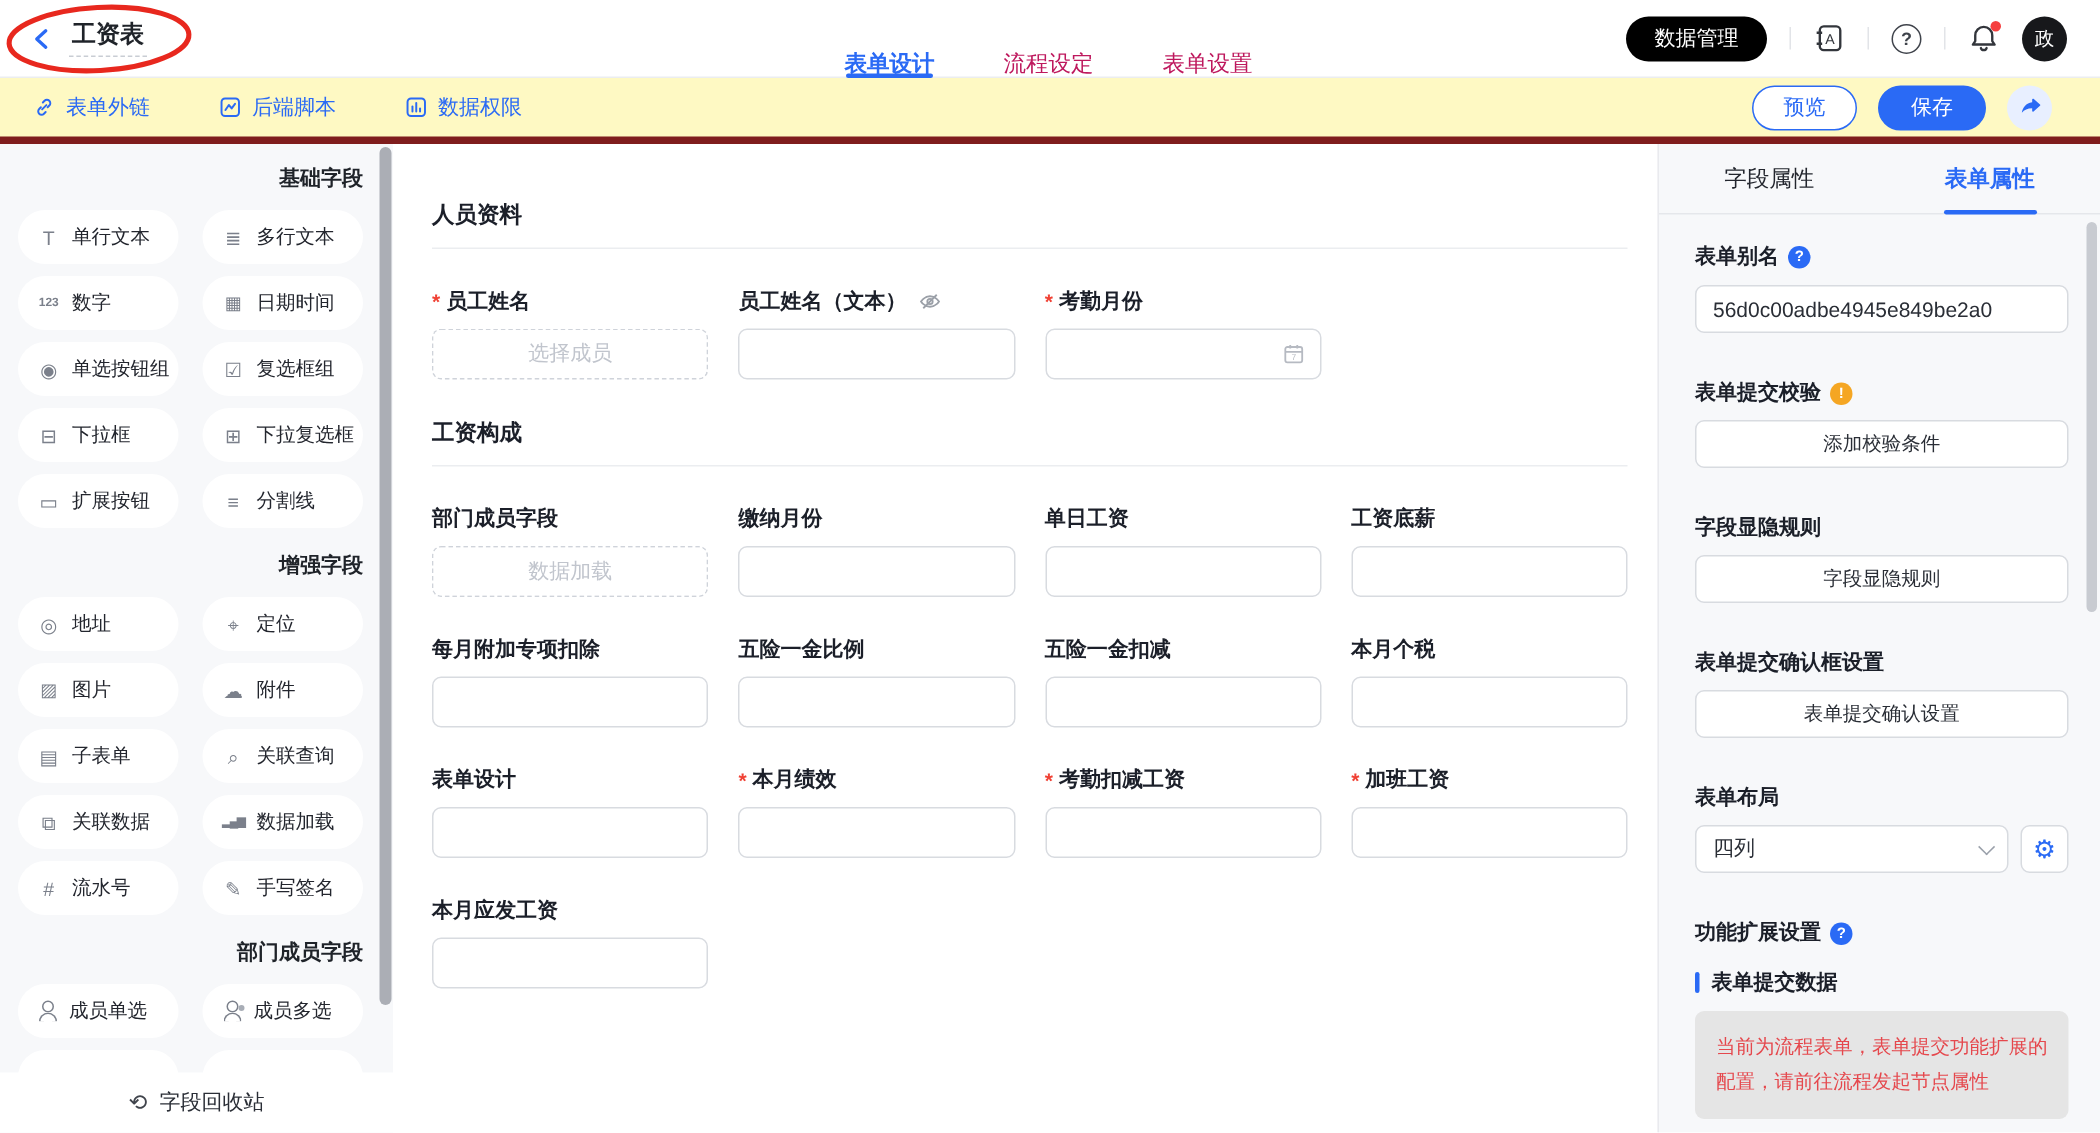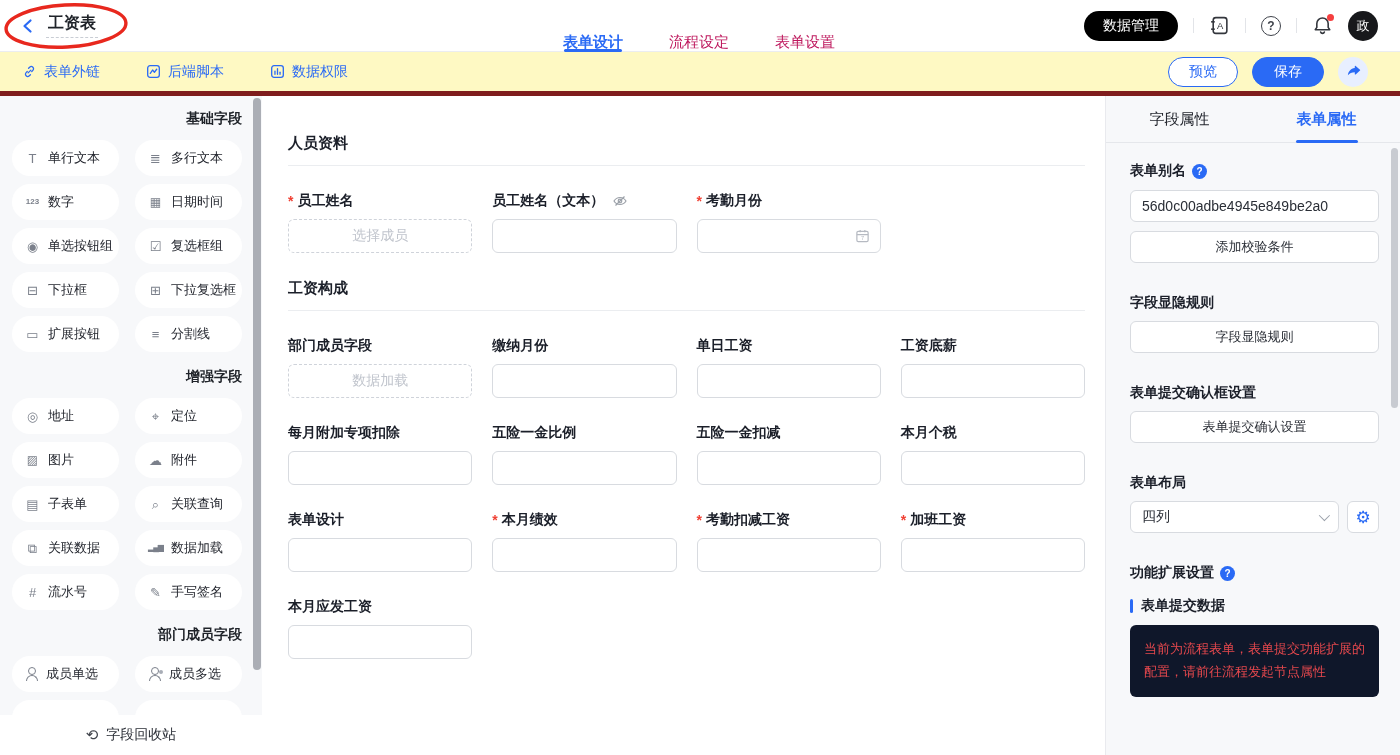--- a/index.html
+++ b/index.html
@@ -110,21 +110,21 @@
   .mt32 { margin-top:31px; }
   .p-select-row { margin-top:9px; display:flex; gap:8px; }
   .p-select { flex:1; height:32px; background:#fff; border:1px solid #d8dbe0; border-radius:6px;
     display:flex; align-items:center; padding:0 11px; font-size:14px; color:#2a2e36; cursor:pointer; }
   .chev { margin-left:auto; width:8px; height:8px; border-right:1.5px solid #9aa0aa;
     border-bottom:1.5px solid #9aa0aa; transform:rotate(45deg) translateY(-2px); }
   .gear-btn { width:32px; height:32px; background:#fff; border:1px solid #d8dbe0; border-radius:6px;
     color:#2a6af5; font-size:17px; line-height:1; cursor:pointer; display:flex; align-items:center; justify-content:center; }
   .p-sub { display:flex; align-items:center; gap:8px; font-size:14px; font-weight:700; color:#1b1f29; margin-top:15px; }
   .p-sub .bar { width:3px; height:14px; background:#2a6af5; border-radius:1.5px; }
-  .p-card { margin-top:10px; background:#0f172a; border-radius:6px; padding:13px 14px; }
+  .p-card { margin-top:10px; background:#e5e5e5; border-radius:6px; padding:13px 14px; }
   .warn-text { color:#e5484d; font-size:13px; line-height:1.75; }
   .panel-scrollthumb { position:absolute; right:2px; top:52px; width:7px; height:260px;
     background:#c8cbd1; border-radius:3.5px; cursor:pointer; }
 </style>
 </head>
 <body>
 
 <div class="header">
   <div class="back-group">
     <span class="back-ico hicon">
@@ -477,20 +477,24 @@
           <span>表单属性</span>
         </div>
     </div>
     <div class="panel-body">
       <div class="p-label">
         <span>表单别名</span>
         <span class="badge q">?</span>
       </div>
       <input class="p-input" value="56d0c00adbe4945e849be2a0" style="">
 
+      <div class="p-label mt32">
+        <span>表单提交校验</span>
+        <span class="badge w">!</span>
+      </div>
       <button class="p-btn">添加校验条件</button>
 
       <div class="p-label mt32">
           <span>字段显隐规则</span>
         </div>
       <button class="p-btn">字段显隐规则</button>
 
       <div class="p-label mt32">
           <span>表单提交确认框设置</span>
         </div>

